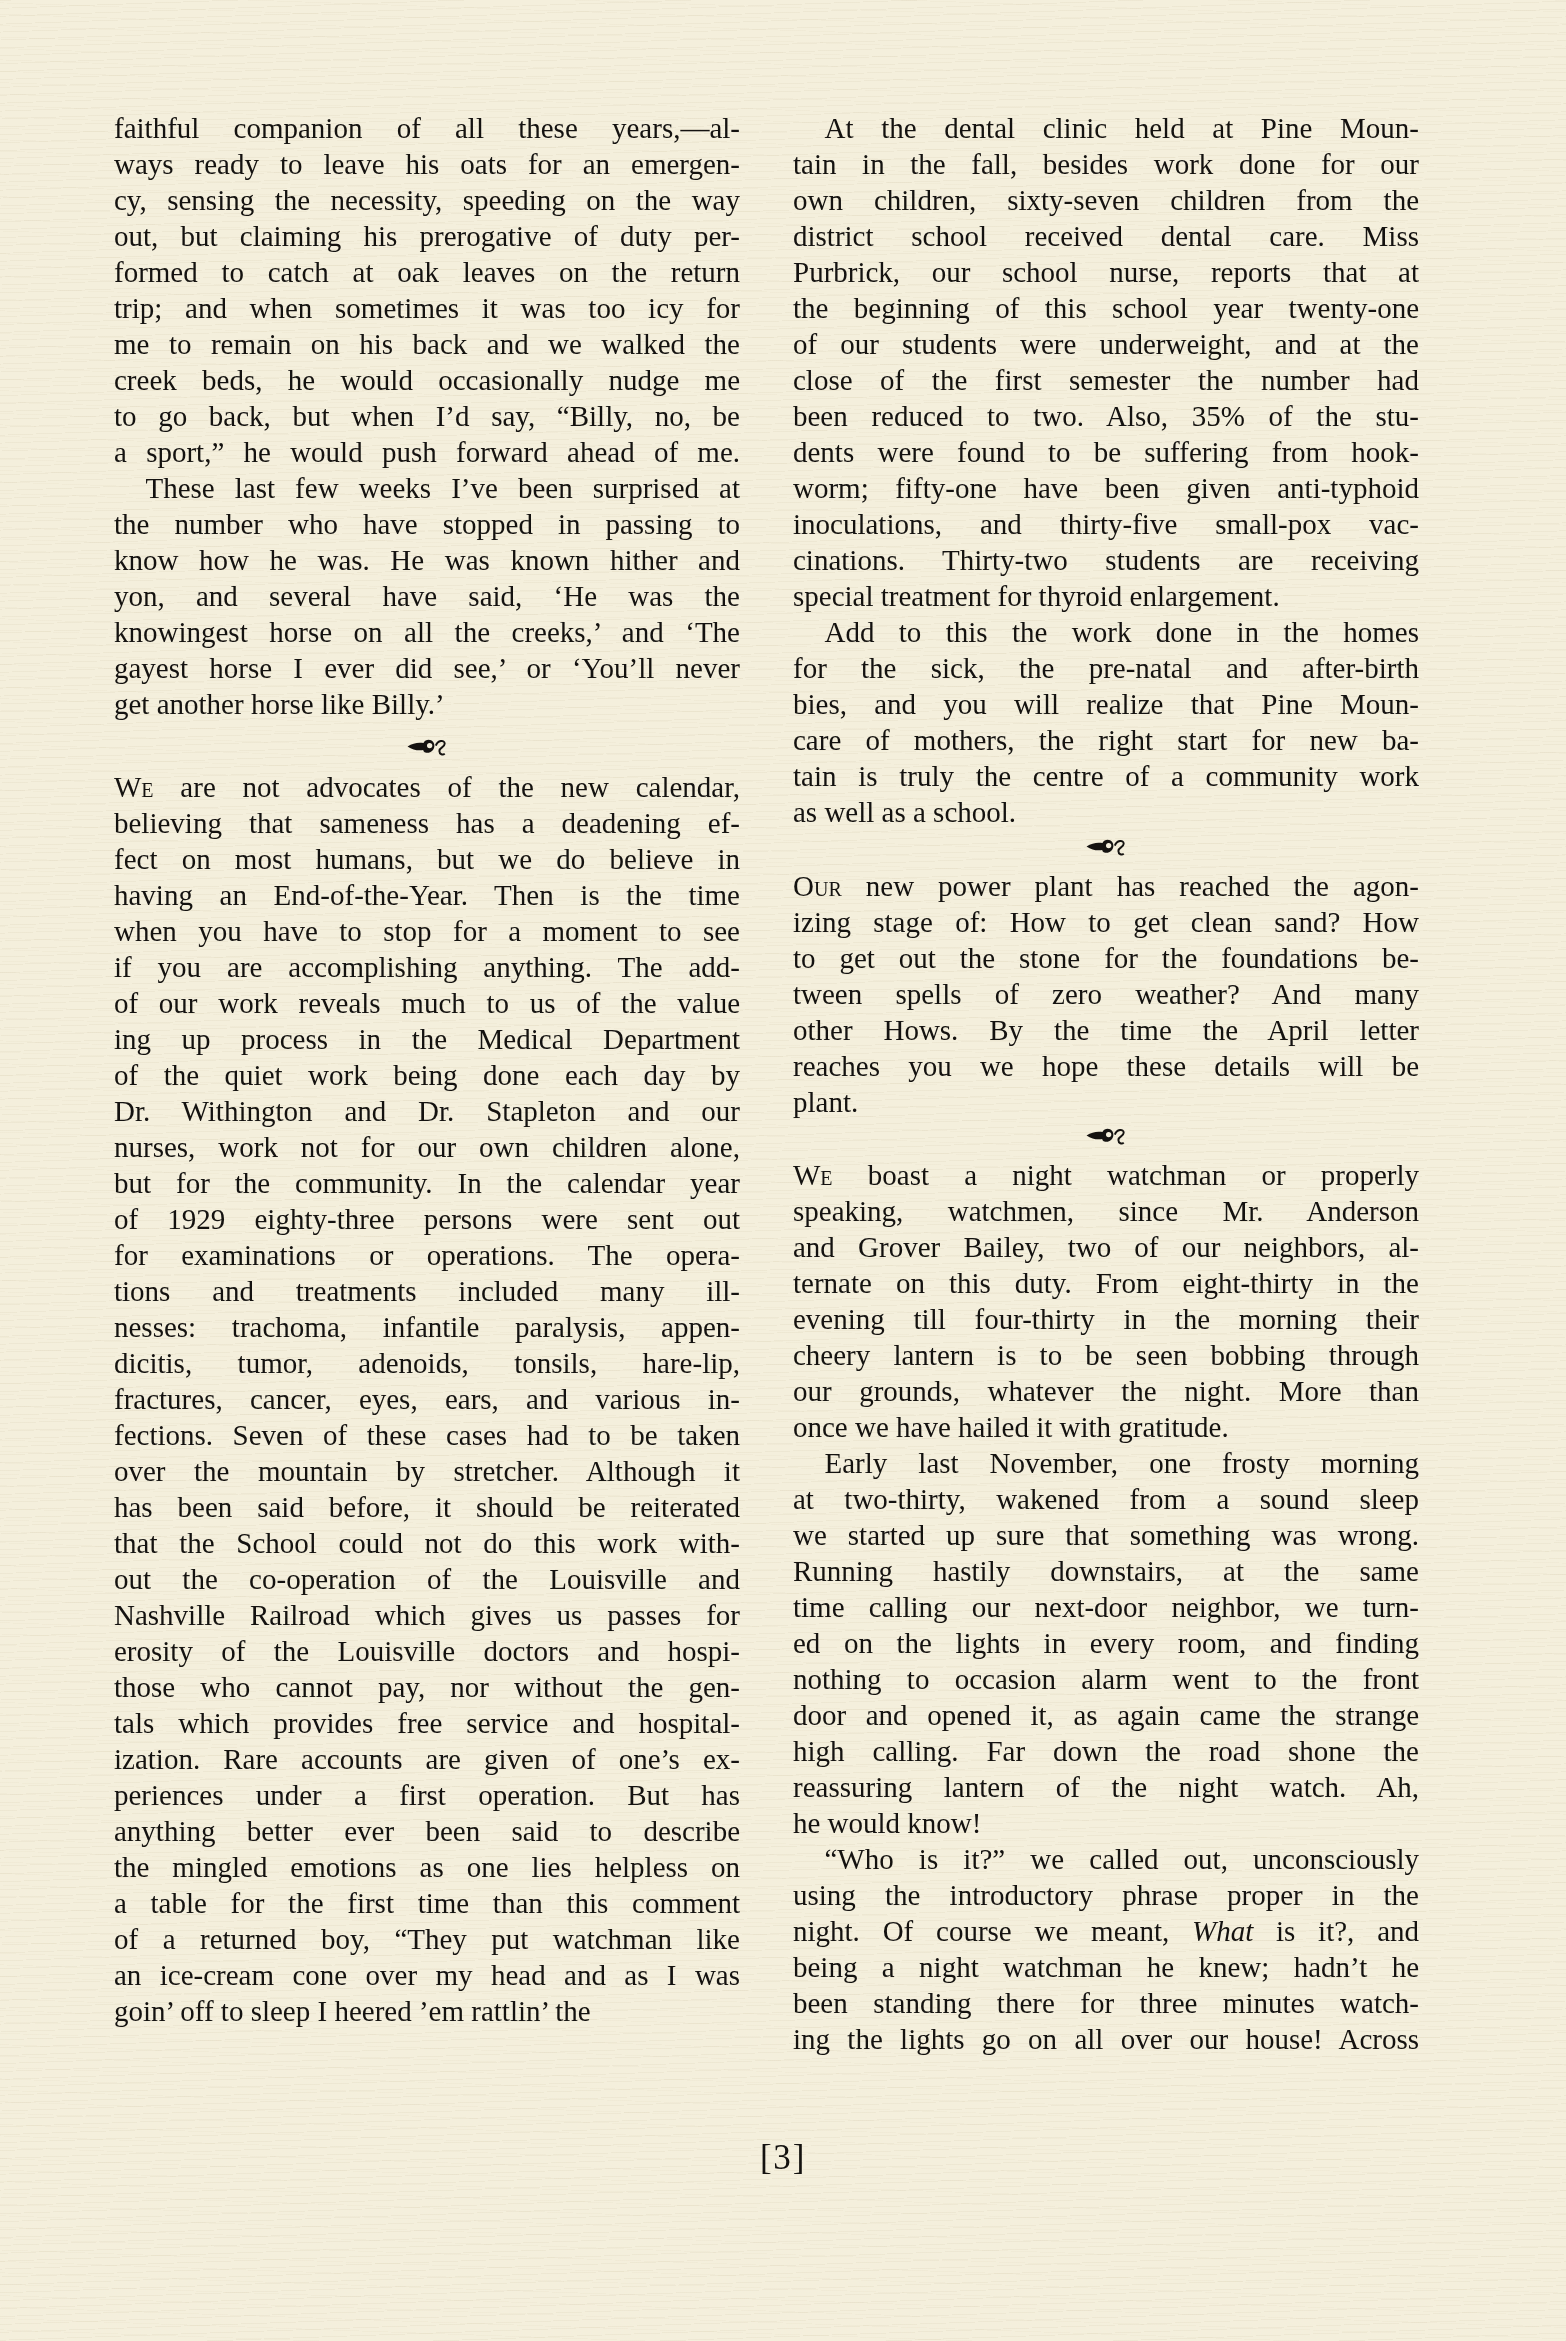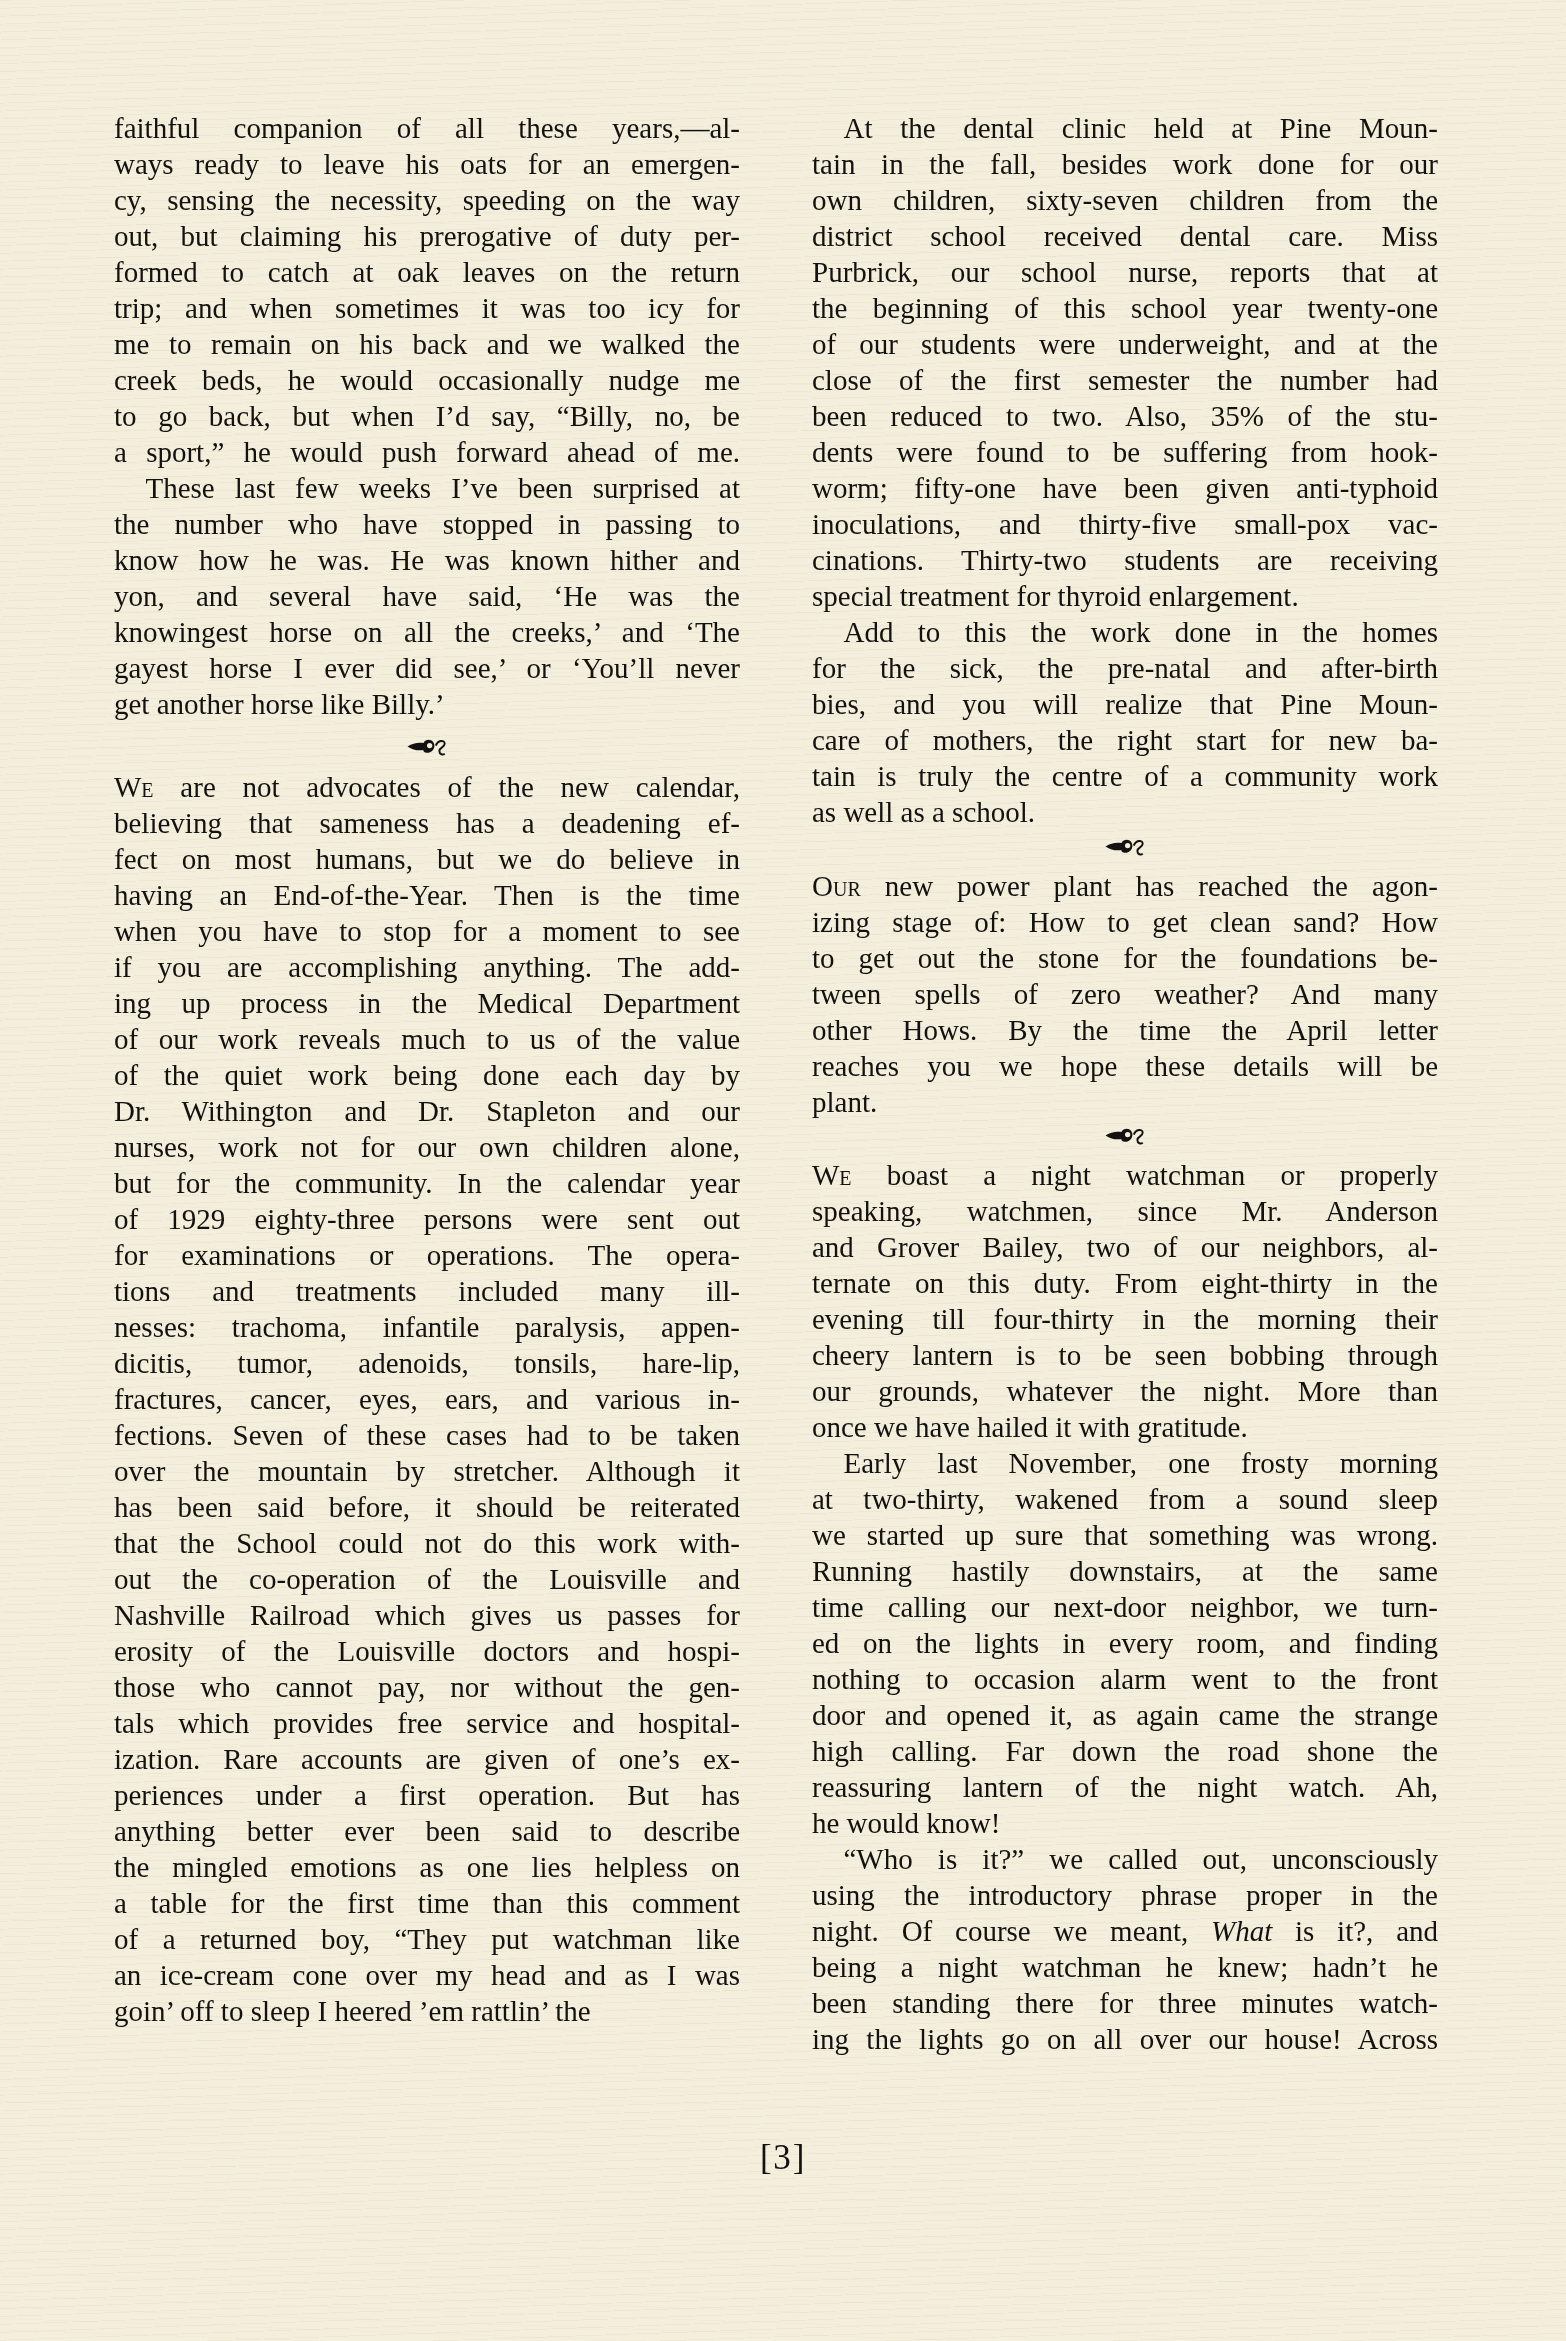--- a/index.html
+++ b/index.html
@@ -22,21 +22,21 @@
   .col {
     position: absolute;
     top: 110px;
     width: 626px;
     font-size: 29px;
     line-height: 36px;
     text-align: justify;
     hyphens: manual;
   }
   .col-left { left: 114px; }
-  .col-right { left: 812px; }
+  .col-right { left: 793px; }
   .line {
     display: block;
     text-align: justify;
     text-align-last: justify;
     white-space: nowrap;
     height: 36px;
     overflow: visible;
   }
   .line.last { text-align-last: left; }
   .line.indent { padding-left: 31.5px; }
@@ -94,22 +94,22 @@
       </svg>
     </span>
 
     <div>
       <span class="line smallcaps-lead"><span class="sc">We</span><span> are not advocates of the new calendar,</span></span>
       <span class="line">believing that sameness has a deadening ef-</span>
       <span class="line">fect on most humans, but we do believe in</span>
       <span class="line">having an End-of-the-Year. Then is the time</span>
       <span class="line">when you have to stop for a moment to see</span>
       <span class="line">if you are accomplishing anything. The add-</span>
+      <span class="line">of our work reveals much to us of the value</span>
       <span class="line">ing up process in the Medical Department</span>
-      <span class="line">of our work reveals much to us of the value</span>
       <span class="line">of the quiet work being done each day by</span>
       <span class="line">Dr. Withington and Dr. Stapleton and our</span>
       <span class="line">nurses, work not for our own children alone,</span>
       <span class="line">but for the community. In the calendar year</span>
       <span class="line">of 1929 eighty-three persons were sent out</span>
       <span class="line">for examinations or operations. The opera-</span>
       <span class="line">tions and treatments included many ill-</span>
       <span class="line">nesses: trachoma, infantile paralysis, appen-</span>
       <span class="line">dicitis, tumor, adenoids, tonsils, hare-lip,</span>
       <span class="line">fractures, cancer, eyes, ears, and various in-</span>

